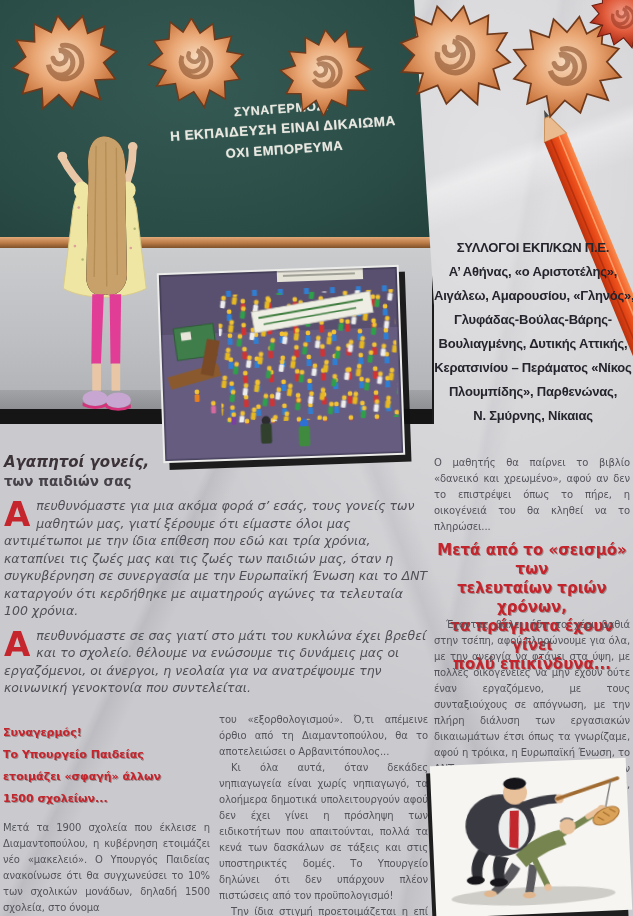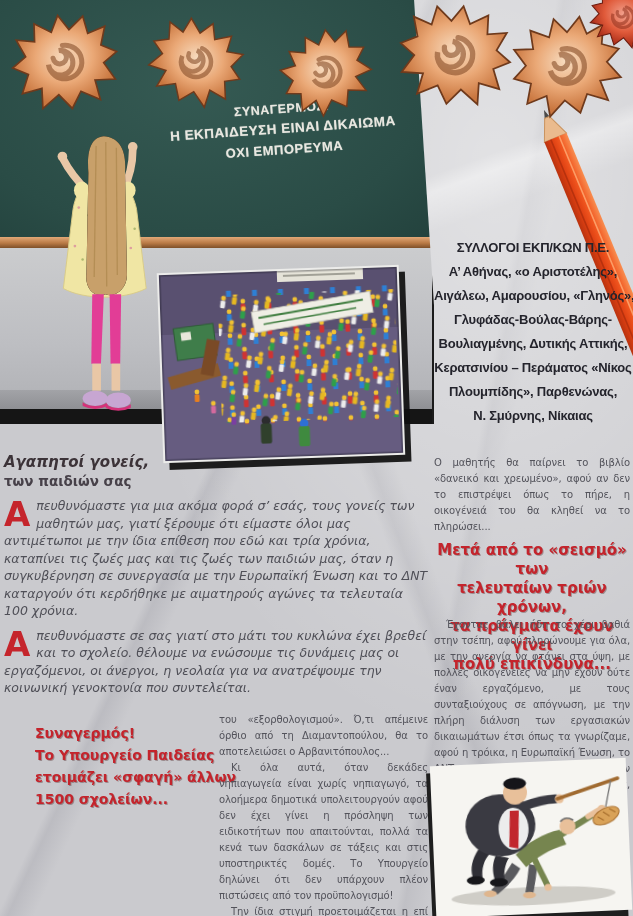--- a/index.html
+++ b/index.html
@@ -61,23 +61,22 @@
   .letter{position:absolute;left:4px;top:452px;width:425px;z-index:2;}
   .salutation{font-size:15px;font-weight:bold;font-style:italic;color:#3c3338;line-height:20px;}
   .sub{font-size:13.5px;font-weight:bold;color:#474149;line-height:18px;}
   .lpara{margin:7px 0 0 0;font-size:12.5px;font-style:italic;color:#4f4f57;
     line-height:17.5px;text-align:left;}
   .dropcap{float:left;font-size:34px;line-height:30px;font-weight:bold;font-style:normal;
     color:#c5252c;padding:2px 6px 0 0;}
   
   .alarm{
     position:absolute;left:3px;top:722px;width:210px;z-index:2;
-    color:#c4242c;font-weight:bold;font-size:14px;line-height:22px;
+    color:#c4242c;font-weight:bold;font-size:11px;line-height:22px;
     text-shadow:1px 1px 0 rgba(70,20,20,.35);
-    margin-left:32px;
   }
   .danger{
     position:absolute;left:434px;top:541px;width:196px;z-index:2;text-align:center;
     color:#c4242c;font-weight:bold;font-size:15px;line-height:19px;
     text-shadow:1px 1px 0 rgba(70,20,20,.35);
   }
   
   .colp{position:absolute;z-index:2;font-size:10px;line-height:16px;color:#53535b;
     text-align:justify;letter-spacing:-.1px;}
   .col1{left:3px;top:820px;width:207px;}
@@ -273,20 +272,23 @@
     <p class="lpara"><span class="dropcap">Α</span><span>πευθυνόμαστε σε σας γιατί στο μάτι του κυκλώνα έχει βρεθεί και το σχολείο. θέλουμε να ενώσουμε τις δυνάμεις μας οι εργαζόμενοι, οι άνεργοι, η νεολαία για να ανατρέψουμε την κοινωνική γενοκτονία που συντελείται.</span></p>
   </div>
 
   <div class="alarm">
     <div>Συναγερμός!</div>
     <div>Το Υπουργείο Παιδείας</div>
     <div>ετοιμάζει «σφαγή» άλλων</div>
     <div>1500 σχολείων...</div>
   </div>
 
+  <div class="colp col1">
+    <p>Μετά τα 1900 σχολεία που έκλεισε η Διαμαντοπούλου, η κυβέρνηση ετοιμάζει νέο «μακελειό». Ο Υπουργός Παιδείας ανακοίνωσε ότι θα συγχωνεύσει το 10% των σχολικών μονάδων, δηλαδή 1500 σχολεία, στο όνομα</p>
+  </div>
 
   <div class="colp col2">
     <p>του «εξορθολογισμού». Ό,τι απέμεινε όρθιο από τη Διαμαντοπούλου, θα το αποτελειώσει ο Αρβανιτόπουλος...</p>
     <p class="ind">Κι όλα αυτά, όταν δεκάδες νηπιαγωγεία είναι χωρίς νηπιαγωγό, τα ολοήμερα δημοτικά υπολειτουργούν αφού δεν έχει γίνει η πρόσληψη των ειδικοτήτων που απαιτούνται, πολλά τα κενά των δασκάλων σε τάξεις και στις υποστηρικτές δομές. Το Υπουργείο δηλώνει ότι δεν υπάρχουν πλέον πιστώσεις από τον προϋπολογισμό!</p>
     <p class="ind">Την ίδια στιγμή προετοιμάζεται η επί της ουσίας κατάργηση του δωρεάν Βιβλίου.</p>
   </div>
 
   <div class="colp col3a">
     <p>Ο μαθητής θα παίρνει το βιβλίο «δανεικό και χρεωμένο», αφού αν δεν το επιστρέψει όπως το πήρε, η οικογένειά του θα κληθεί να το πληρώσει...</p>
   </div>

